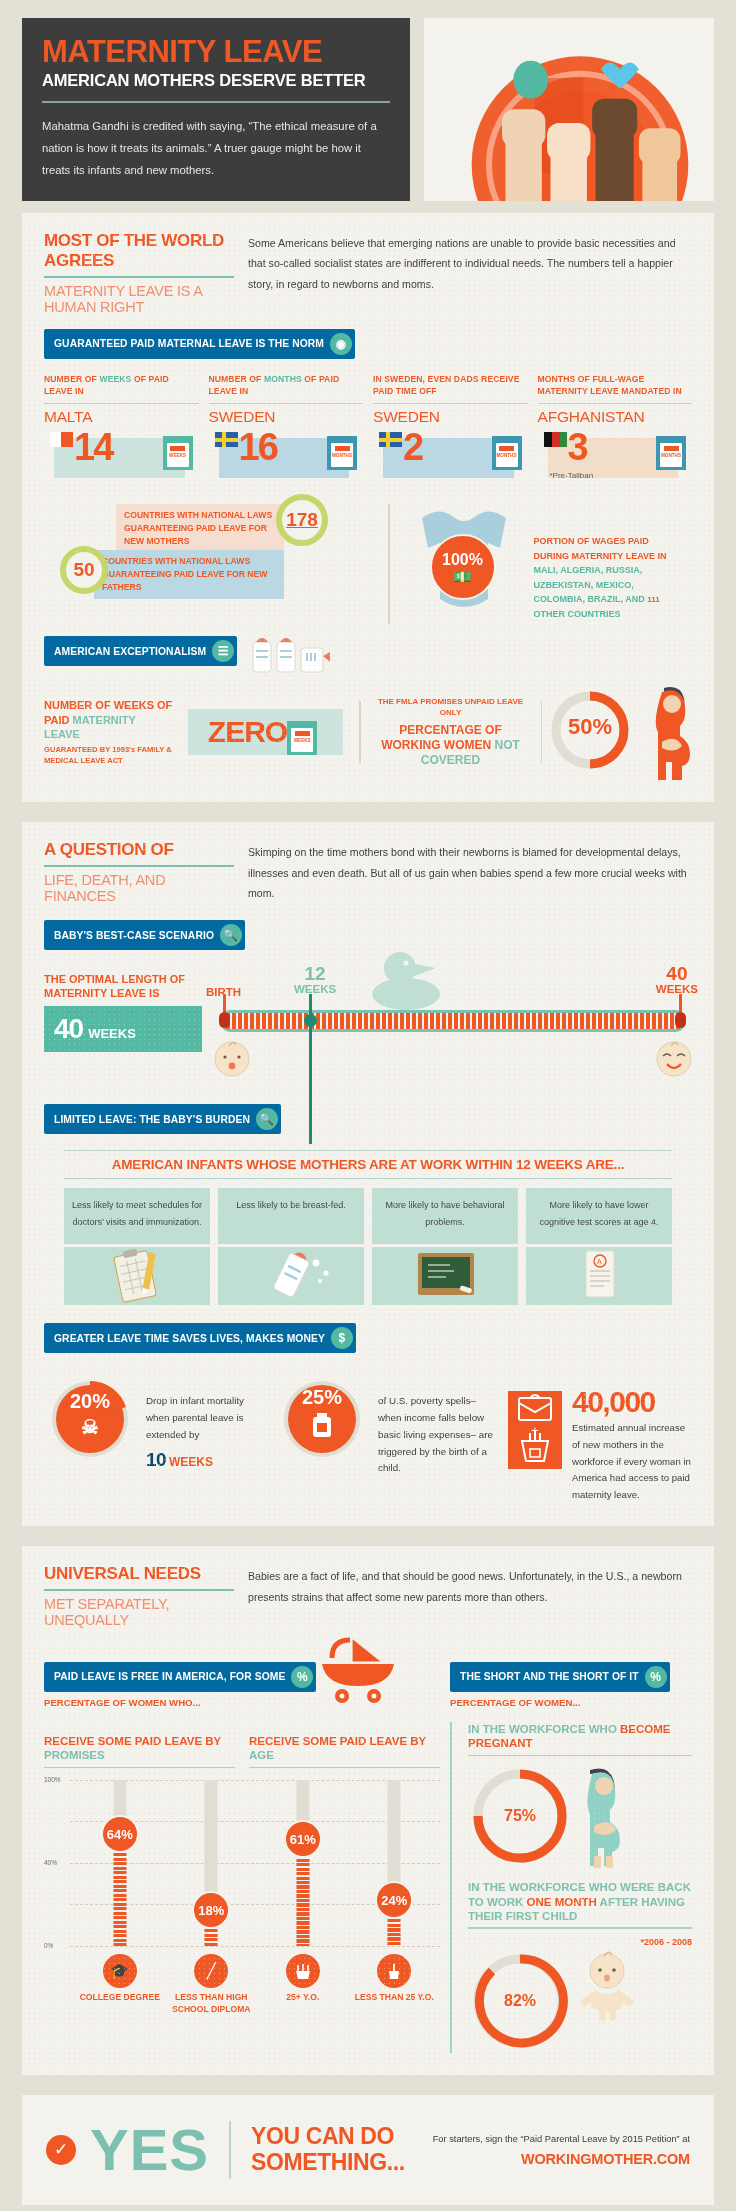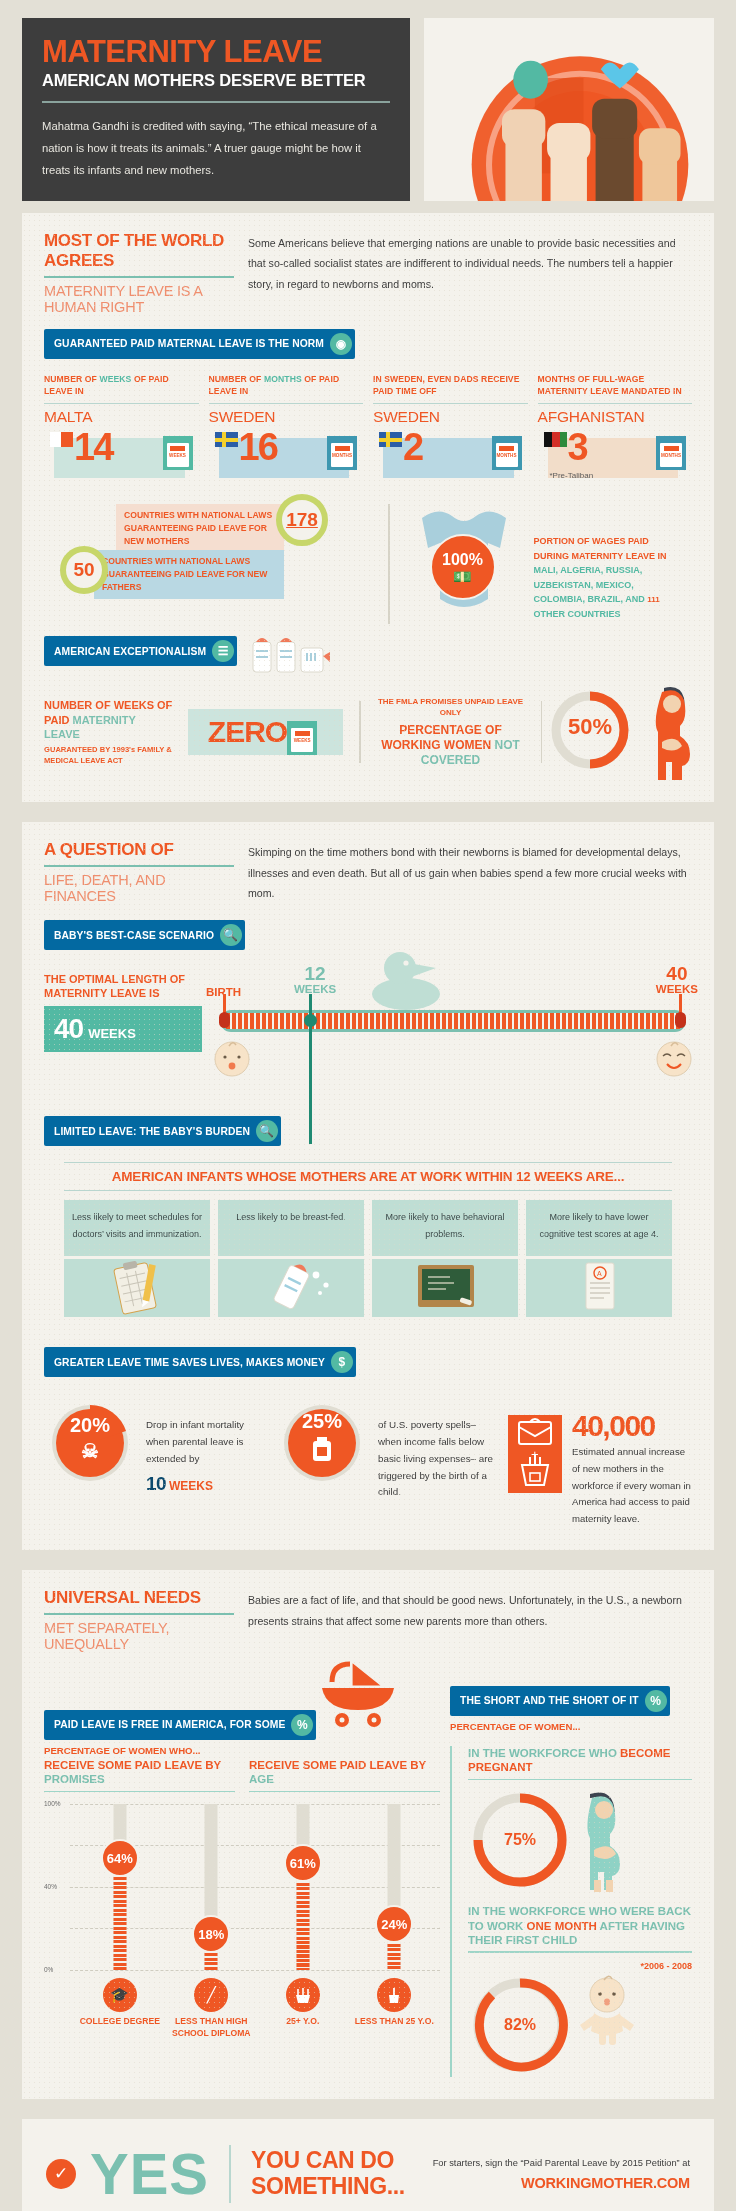--- a/index.html
+++ b/index.html
@@ -565,21 +565,21 @@
           <svg width="40" height="42" style="position:absolute;right:-2px;top:74px;">
             <circle cx="20" cy="21" r="17" fill="#f7e3c8" stroke="#e0cdb0"></circle>
             <path d="M17 8 q4 -6 7 -1" fill="none" stroke="#d8bd99" stroke-width="1.6"></path>
             <path d="M9 18 q4 -4 8 0" fill="none" stroke="#6b5b47" stroke-width="1.4"></path>
             <path d="M23 18 q4 -4 8 0" fill="none" stroke="#6b5b47" stroke-width="1.4"></path>
             <path d="M13 26 q7 8 14 0" fill="none" stroke="#ef5724" stroke-width="2"></path>
           </svg>
         </div>
       </div>
 
-      <div style="margin-top:22px;">
+      <div style="margin-top:10px;">
         <span class="ribbon">
           <span>LIMITED LEAVE: THE BABY'S BURDEN</span>
           <span class="knob">🔍</span>
         </span>
       </div>
 
       <div style="padding:0 20px;">
         <div class="cards-head">AMERICAN INFANTS WHOSE MOTHERS ARE AT WORK WITHIN 12 WEEKS ARE...</div>
         <div class="cards">
           <div class="card">
@@ -646,21 +646,21 @@
                     <line x1="46" y1="39" x2="60" y2="39"></line>
                   </g>
                   <circle cx="56" cy="14" r="6" fill="none" stroke="#ef5724" stroke-width="1.4"></circle>
                   <text x="53" y="17" font-size="7" fill="#ef5724">A</text>
                 </svg>
             </div>
           </div>
         </div>
       </div>
 
-      <div style="margin-top:30px;">
+      <div style="margin-top:18px;">
         <span class="ribbon">
           <span>GREATER LEAVE TIME SAVES LIVES, MAKES MONEY</span>
           <span class="knob">$</span>
         </span>
       </div>
 
       <div class="save-row">
         <div class="donut">
           <svg width="92" height="92">
               <circle cx="46" cy="46" r="38" fill="#e0ddd2"></circle>
@@ -729,21 +729,21 @@
       <div style="position:relative;height:70px;margin-top:12px;">
         <svg width="120" height="68" style="position:absolute;left:264px;top:-4px;">
           <path d="M24 22 q0 -18 18 -18" fill="none" stroke="#ef5724" stroke-width="5"></path>
           <path d="M14 28 l72 0 q-4 22 -36 22 q-32 0 -36 -22z" fill="#ef5724"></path>
           <path d="M44 26 l0 -24 l30 24z" fill="#ef5724" stroke="#f4f2ec" stroke-width="1.2"></path>
           <circle cx="34" cy="60" r="7" fill="#ef5724"></circle>
             <circle cx="66" cy="60" r="7" fill="#ef5724"></circle>
           <circle cx="34" cy="60" r="2.5" fill="#f4f2ec"></circle>
             <circle cx="66" cy="60" r="2.5" fill="#f4f2ec"></circle>
         </svg>
-        <div style="position:absolute;left:0;top:22px;margin-top:24px;">
+        <div style="position:absolute;left:0;top:22px;">
           <span class="ribbon">
             <span>PAID LEAVE IS FREE IN AMERICA, FOR SOME</span>
             <span class="knob">%</span>
           </span>
           <div class="un-sub">PERCENTAGE OF WOMEN WHO...</div>
         </div>
         <div style="position:absolute;left:406px;top:22px;">
           <span class="ribbon">
             <span>THE SHORT AND THE SHORT OF IT</span>
             <span class="knob">%</span>

